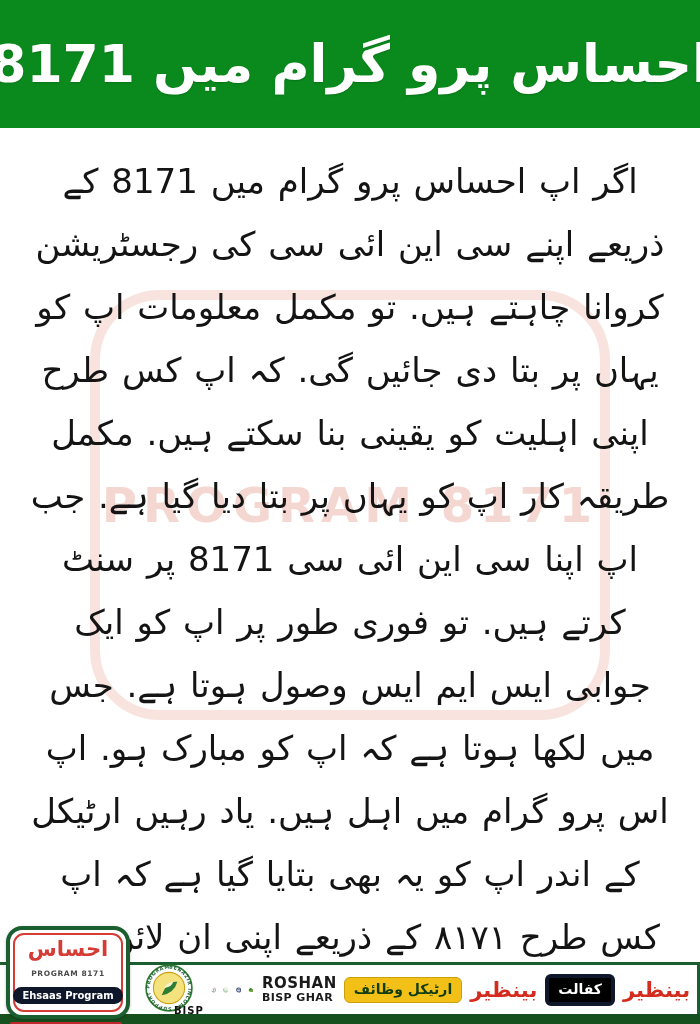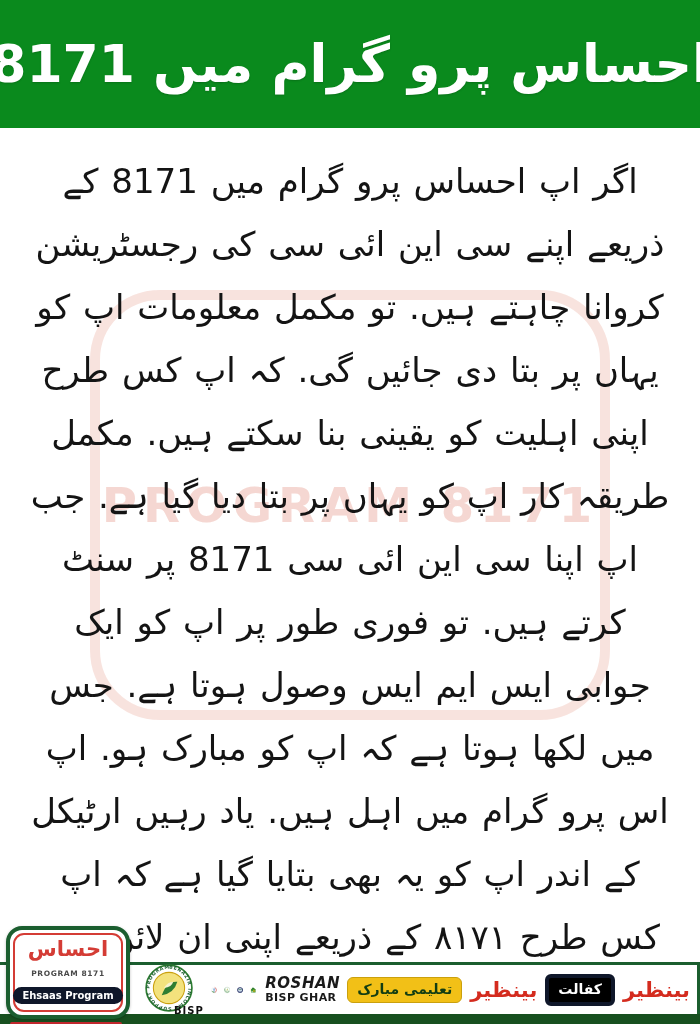--- a/index.html
+++ b/index.html
@@ -81,21 +81,21 @@
     position: absolute; left: 0; right: 0; bottom: 0;
     height: 10px;
     background: #17501f;
     z-index: 3;
   }
 
   .logo-block { display: flex; flex-direction: column; align-items: center; line-height: 1; }
   .bisp-label { font-size: 10px; font-weight: 800; color: #111; letter-spacing: 1px; margin-top: -7px; padding-left: 40px; }
 
   .roshan-text { display: flex; flex-direction: column; line-height: 1.05; margin-left: 2px; }
-  .roshan-line1 { font-size: 15px; font-weight: 800; color: #1a1a1a; letter-spacing: .5px; font-style: italic; }
+  .roshan-line1 { font-size: 15px; font-weight: 800; color: #1a1a1a; letter-spacing: .5px; }
   .roshan-line2 { font-size: 11px; font-weight: 800; color: #1a1a1a; letter-spacing: .4px; }
 
   .badge {
     font-size: 14px; font-weight: 700;
     padding: 3px 9px 5px;
     border-radius: 6px;
     direction: rtl; white-space: nowrap;
   }
   .badge-yellow { background: #f2c017; color: #123d12; border: 1px solid #caa00d; }
   .badge-green  { background: #000000; color: #ffffff; border: 4px solid #0f172a; }
@@ -212,21 +212,21 @@
       <rect x="26" y="22" width="7" height="7" fill="#f2c017"></rect>
       <rect x="35" y="22" width="7" height="7" fill="#f2c017"></rect>
       <rect x="26" y="31" width="7" height="7" fill="#f2c017"></rect>
       <rect x="35" y="31" width="7" height="7" fill="#f2c017"></rect>
     </svg>
     <div class="roshan-text">
       <span class="roshan-line1">ROSHAN</span>
       <span class="roshan-line2">BISP GHAR</span>
     </div>
 
-    <span class="badge badge-yellow">تعلیمی مبارک</span>
+    <span class="badge badge-yellow">ارٹیکل وظائف</span>
     <span class="benazir-name">بینظیر</span>
 
     <span class="badge badge-green">کفالت</span>
     <span class="benazir-name">بینظیر</span>
   </div>
 
   <div class="bottom-bar"></div>
 
   <div class="ehsaas-logo">
     <div class="ehsaas-card">

